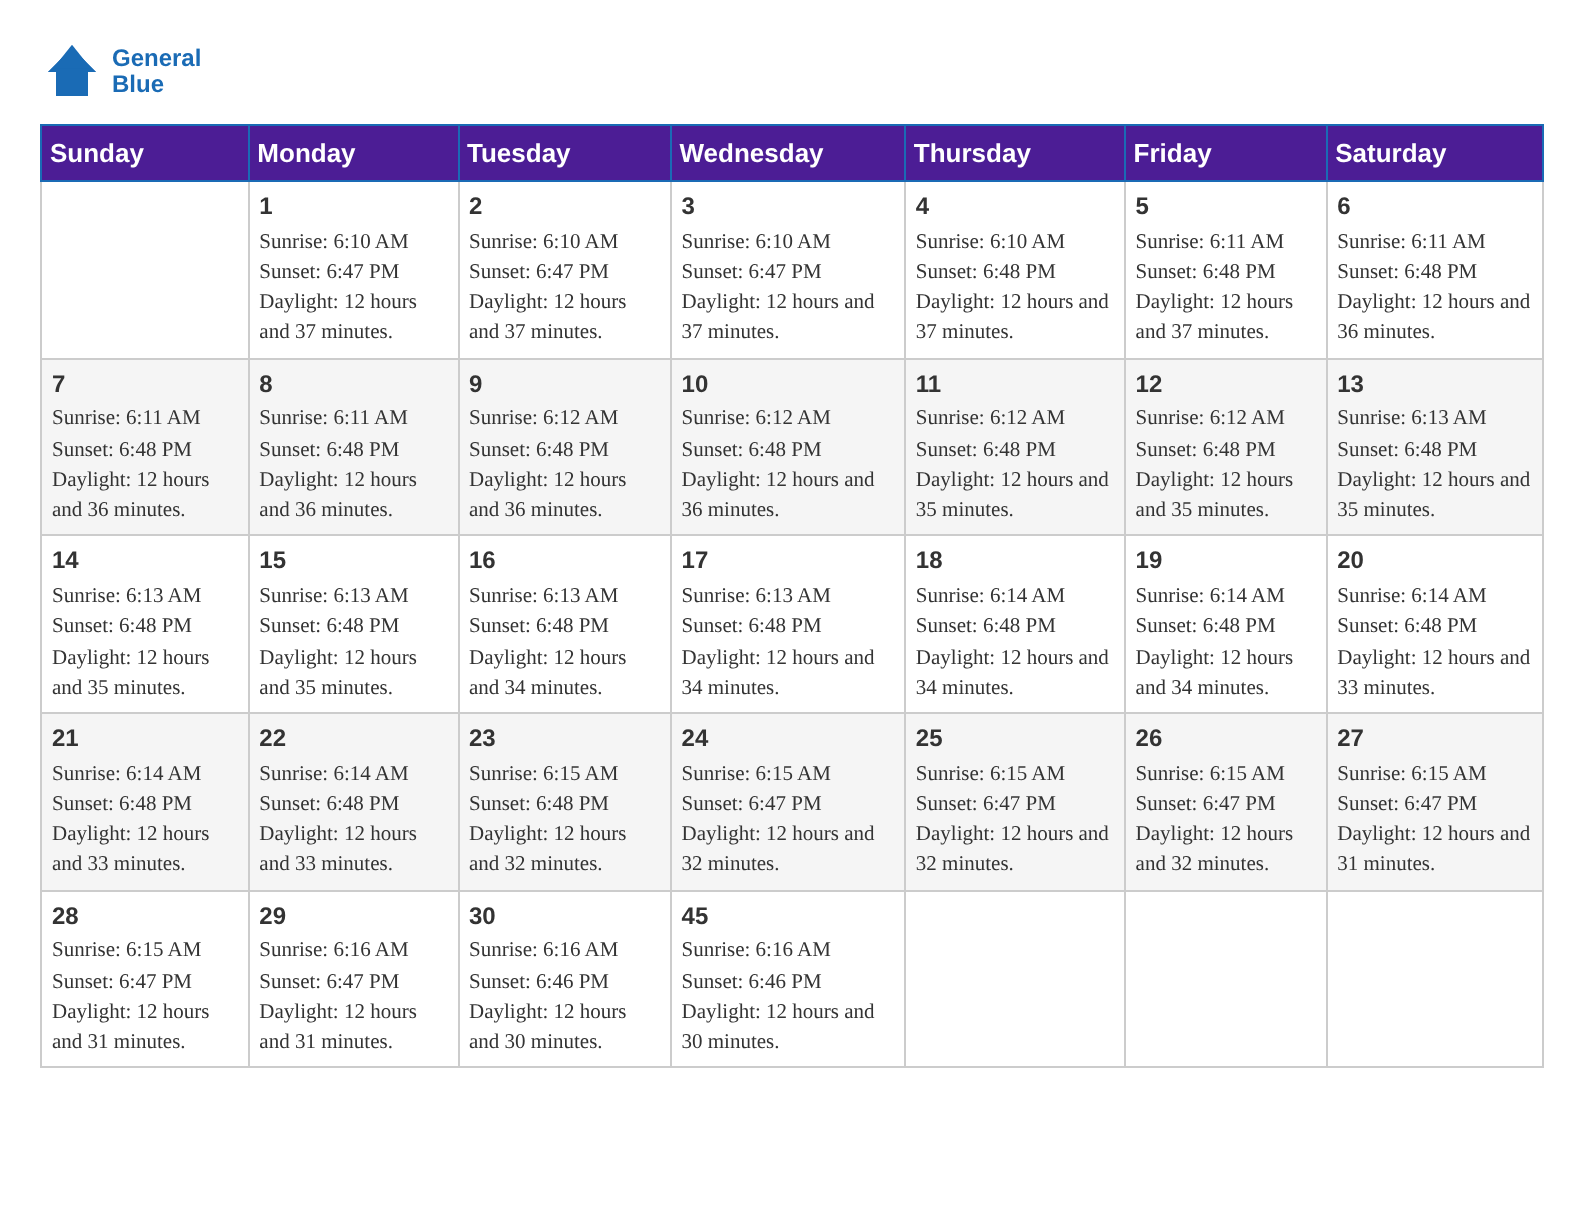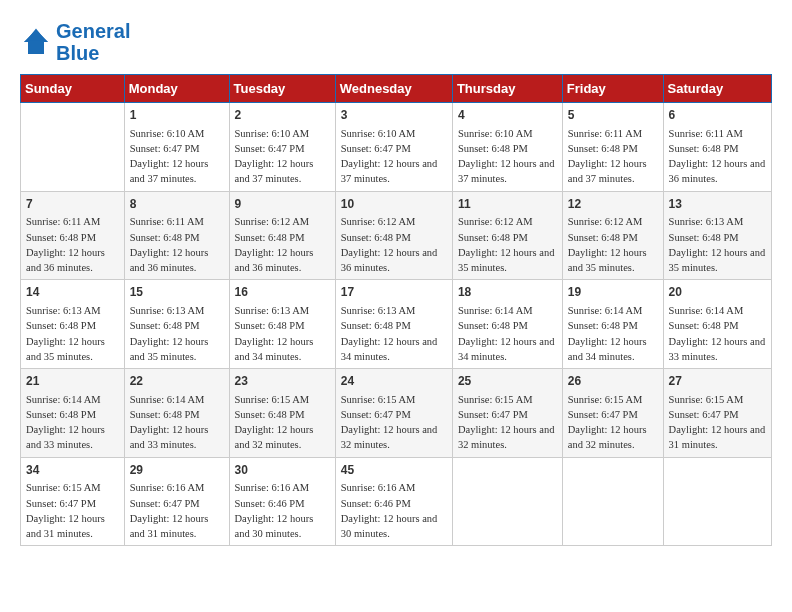--- a/index.html
+++ b/index.html
@@ -15,21 +15,21 @@
       justify-content: space-between;
       align-items: flex-start;
       margin-bottom: 10px;
     }
     .logo {
       display: flex;
       align-items: center;
       gap: 4px;
     }
     .logo-text {
-      font-size: 20px;
+      font-size: 12px;
       font-weight: bold;
       color: #333;
       line-height: 1.1;
     }
     .logo-text span {
       color: #1a6bb5;
     }
     .logo-icon {
       width: 32px;
       height: 32px;
@@ -46,21 +46,21 @@
     .location-title {
       font-size: 16px;
       color: #555;
     }
     table {
       width: 100%;
       border-collapse: collapse;
       font-size: 11px;
     }
     thead th {
-      background-color: #b91c1c;
+      background-color: #4c1d95;
       color: #fff;
       padding: 6px 4px;
       text-align: left;
       font-size: 13px;
       font-weight: bold;
       border: 1px solid #1a6bb5;
     }
     tbody td {
       vertical-align: top;
       padding: 4px 5px;
@@ -234,21 +234,21 @@
           <span class="day-num">26</span>
           <div class="day-info">Sunrise: 6:15 AM<br>Sunset: 6:47 PM<br>Daylight: 12 hours and 32 minutes.</div>
         </td>
         <td>
           <span class="day-num">27</span>
           <div class="day-info">Sunrise: 6:15 AM<br>Sunset: 6:47 PM<br>Daylight: 12 hours and 31 minutes.</div>
         </td>
       </tr>
       <tr>
         <td>
-          <span class="day-num">34</span>
+          <span class="day-num">28</span>
           <div class="day-info">Sunrise: 6:15 AM<br>Sunset: 6:47 PM<br>Daylight: 12 hours and 31 minutes.</div>
         </td>
         <td>
           <span class="day-num">29</span>
           <div class="day-info">Sunrise: 6:16 AM<br>Sunset: 6:47 PM<br>Daylight: 12 hours and 31 minutes.</div>
         </td>
         <td>
           <span class="day-num">30</span>
           <div class="day-info">Sunrise: 6:16 AM<br>Sunset: 6:46 PM<br>Daylight: 12 hours and 30 minutes.</div>
         </td>

